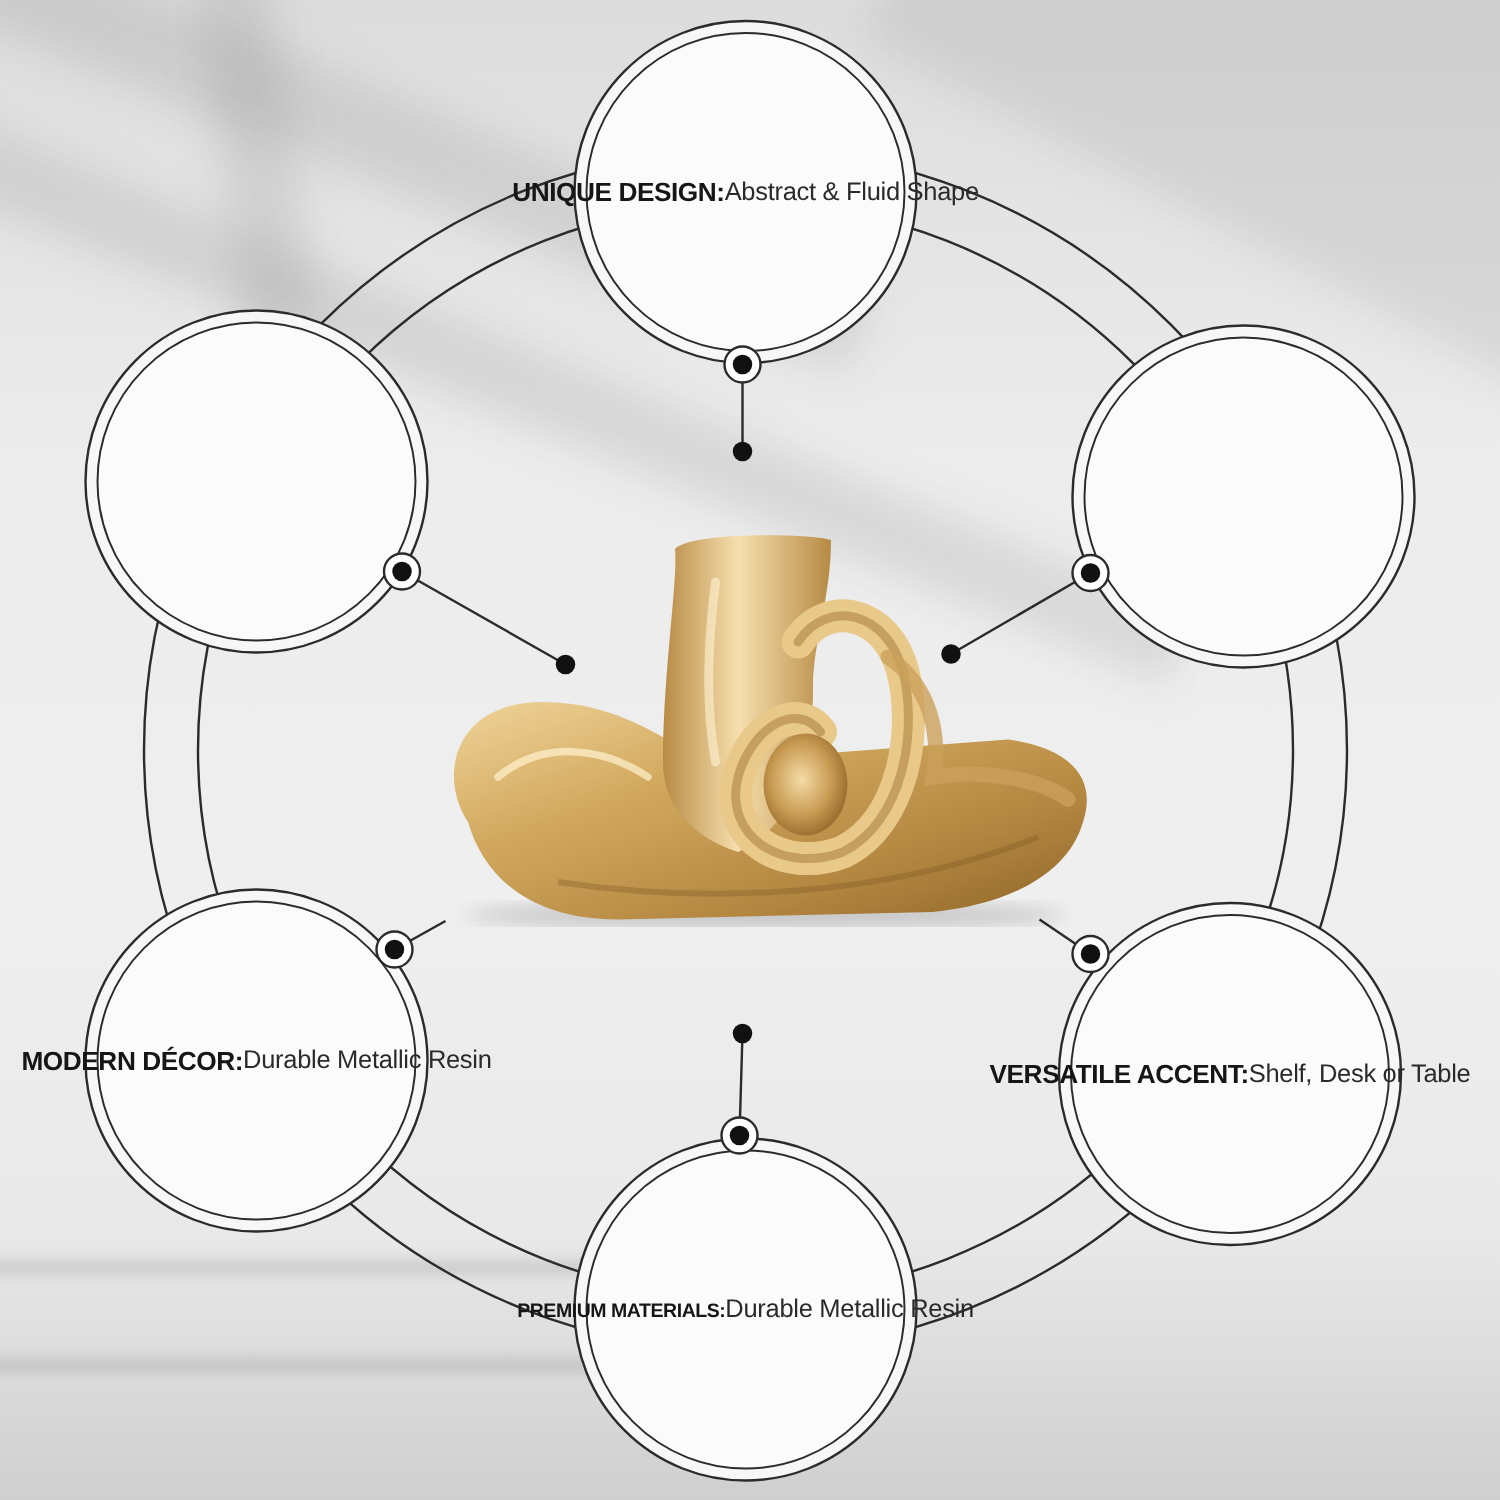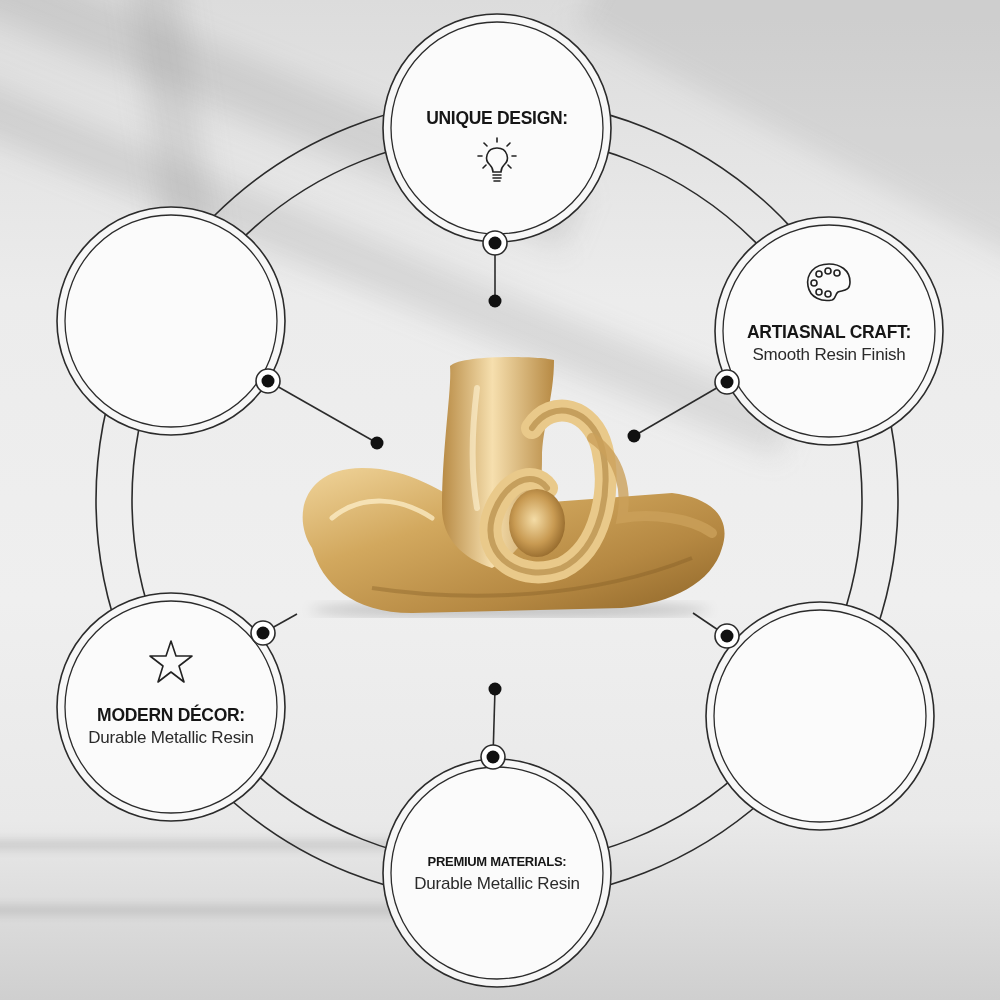--- a/index.html
+++ b/index.html
@@ -3,21 +3,21 @@
 <meta charset="utf-8">
 <style>
   html, body { margin:0; padding:0; }
   body { width:1000px; height:1000px; overflow:hidden; position:relative;
          font-family:"Liberation Sans", "DejaVu Sans", sans-serif; color:#1a1a1a; }
   .stage { position:absolute; left:0; top:0; width:1000px; height:1000px;
            background: linear-gradient(180deg, #dcdcdc 0%, #ececec 30%, #efefef 60%, #e9e9e9 82%, #cfcfcf 100%); overflow:hidden; }
   .shadow { position:absolute; background:rgba(120,120,120,0.18); filter:blur(14px); }
   svg.overlay { position:absolute; left:0; top:0; width:1000px; height:1000px; }
   .bubble { position:absolute; width:220px; height:220px; border-radius:50%;
-            display:flex; flex-direction:column; align-items:center; justify-content:center;
+            display:flex; flex-direction:row; align-items:center; justify-content:center;
             text-align:center; box-sizing:border-box; }
   .bubble .icon { width:54px; height:54px; }
   .bubble .title { font-weight:bold; font-size:17.5px; letter-spacing:-0.3px; color:#161616; line-height:21px; white-space:nowrap; }
   .bubble .sub { font-size:17px; color:#2a2a2a; line-height:24px; white-space:nowrap; letter-spacing:-0.2px; }
   .bubble .plain { font-size:17px; color:#2a2a2a; line-height:26px; }
   .sculpture { position:absolute; left:292px; top:318px; width:436px; height:300px; }
 </style>
 </head>
 <body>
 
@@ -121,63 +121,59 @@
     <path d="M300,120 C330,140 335,175 330,200 C360,195 400,200 420,215" fill="none" stroke="#caa05a" stroke-width="10" stroke-linecap="round" opacity="0.8"></path>
 
     <path d="M40,200 C70,175 110,180 140,200" fill="none" stroke="#fff2cf" stroke-width="5" stroke-linecap="round" opacity="0.7"></path>
     <path d="M185,70 C180,110 178,150 185,190" fill="none" stroke="#fff4d4" stroke-width="6" stroke-linecap="round" opacity="0.6"></path>
     <path d="M80,270 C180,285 300,280 400,240" fill="none" stroke="#7d5822" stroke-width="4" opacity="0.35"></path>
   </svg>
 
   <div class="bubble" style="left:387px;top:18px;">
     <div style="height:40px"></div>
     <div class="title">UNIQUE DESIGN:</div>
+    <div class="sub">Abstract &amp; Fluid Shape</div>
     <svg class="icon" viewBox="0 0 54 54" style="margin-top:6px">
       <g fill="none" stroke="#222" stroke-width="1.6" stroke-linecap="round">
         <path d="M20,30 C14,25 16,13 27,13 C38,13 40,25 34,30 C32,32 31,35 31,37 L23,37 C23,35 22,32 20,30 Z"></path>
         <line x1="23" y1="40" x2="31" y2="40"></line>
           <line x1="23" y1="43" x2="31" y2="43"></line>
           <line x1="24" y1="46" x2="30" y2="46"></line>
         <line x1="27" y1="3" x2="27" y2="7"></line>
           <line x1="14" y1="8" x2="17" y2="11"></line>
           <line x1="40" y1="8" x2="37" y2="11"></line>
         <line x1="8" y1="21" x2="12" y2="21"></line>
           <line x1="42" y1="21" x2="46" y2="21"></line>
         <line x1="13" y1="33" x2="16" y2="30"></line>
           <line x1="41" y1="33" x2="38" y2="30"></line>
       </g>
     </svg>
   </div>
 
 
-  <div class="bubble" style="left:719px;top:221px;">
-    <svg class="icon" viewBox="0 0 54 54" style="margin-top:-40px">
-      <g fill="none" stroke="#222" stroke-width="1.6">
-        <path d="M27,8 C12,8 4,18 6,30 C8,42 20,46 30,44 C34,43 33,38 36,36 C40,34 48,36 48,26 C48,14 38,8 27,8 Z"></path>
-        <circle cx="26" cy="15" r="3"></circle>
-          <circle cx="35" cy="17" r="3"></circle>
-          <circle cx="17" cy="18" r="3"></circle>
-        <circle cx="12" cy="27" r="3"></circle>
-          <circle cx="17" cy="36" r="3"></circle>
-          <circle cx="26" cy="38" r="3"></circle>
-      </g>
-    </svg>
-    <div style="height:12px"></div>
-    <div class="title">ARTIASNAL CRAFT:</div>
-    <div class="sub">Smooth Resin Finish</div>
-  </div>
 
   <div class="bubble" style="left:61px;top:597px;">
     <svg class="icon" viewBox="0 0 54 54" style="margin-top:-30px">
       <path d="M27,6 L32,21 L48,21 L35,31 L40,47 L27,37 L14,47 L19,31 L6,21 L22,21 Z" fill="none" stroke="#222" stroke-width="1.6" stroke-linejoin="round"></path>
     </svg>
     <div style="height:16px"></div>
     <div class="title">MODERN DÉCOR:</div>
     <div class="sub">Durable Metallic Resin</div>
   </div>
 
+  <div class="bubble" style="left:710px;top:606px;">
+    <svg class="icon" viewBox="0 0 54 54" style="margin-top:-32px">
+      <g fill="none" stroke="#222" stroke-width="1.6" stroke-linejoin="round">
+        <path d="M23,4 L31,4 L32,10 L37,12 L42,8 L47,13 L43,18 L45,23 L51,24 L51,31 L45,32 L43,37 L47,42 L42,47 L37,43 L32,45 L31,51 L23,51 L22,45 L17,43 L12,47 L7,42 L11,37 L9,32 L3,31 L3,24 L9,23 L11,18 L7,13 L12,8 L17,12 L22,10 Z"></path>
+        <circle cx="27" cy="27.5" r="9"></circle>
+      </g>
+    </svg>
+    <div style="height:16px"></div>
+    <div class="title">VERSATILE ACCENT:</div>
+    <div class="sub">Shelf, Desk or Table</div>
+  </div>
 
   <div class="bubble" style="left:387px;top:763px;">
     <div class="title" style="font-size:13px">PREMIUM MATERIALS:</div>
     <div class="sub">Durable Metallic Resin</div>
   </div>
 
 </div>
 
 </body></html>

